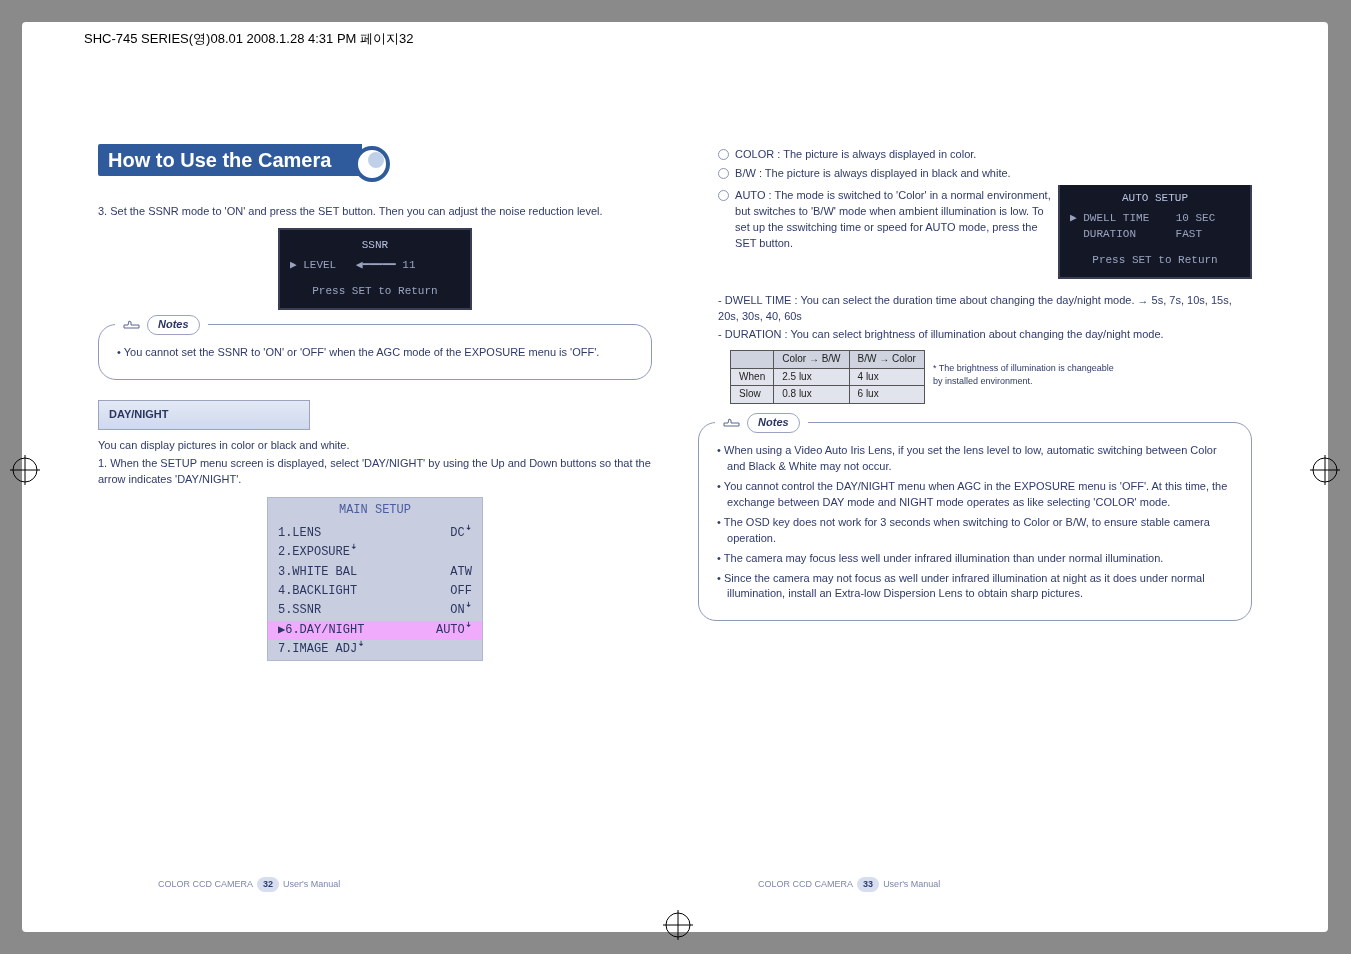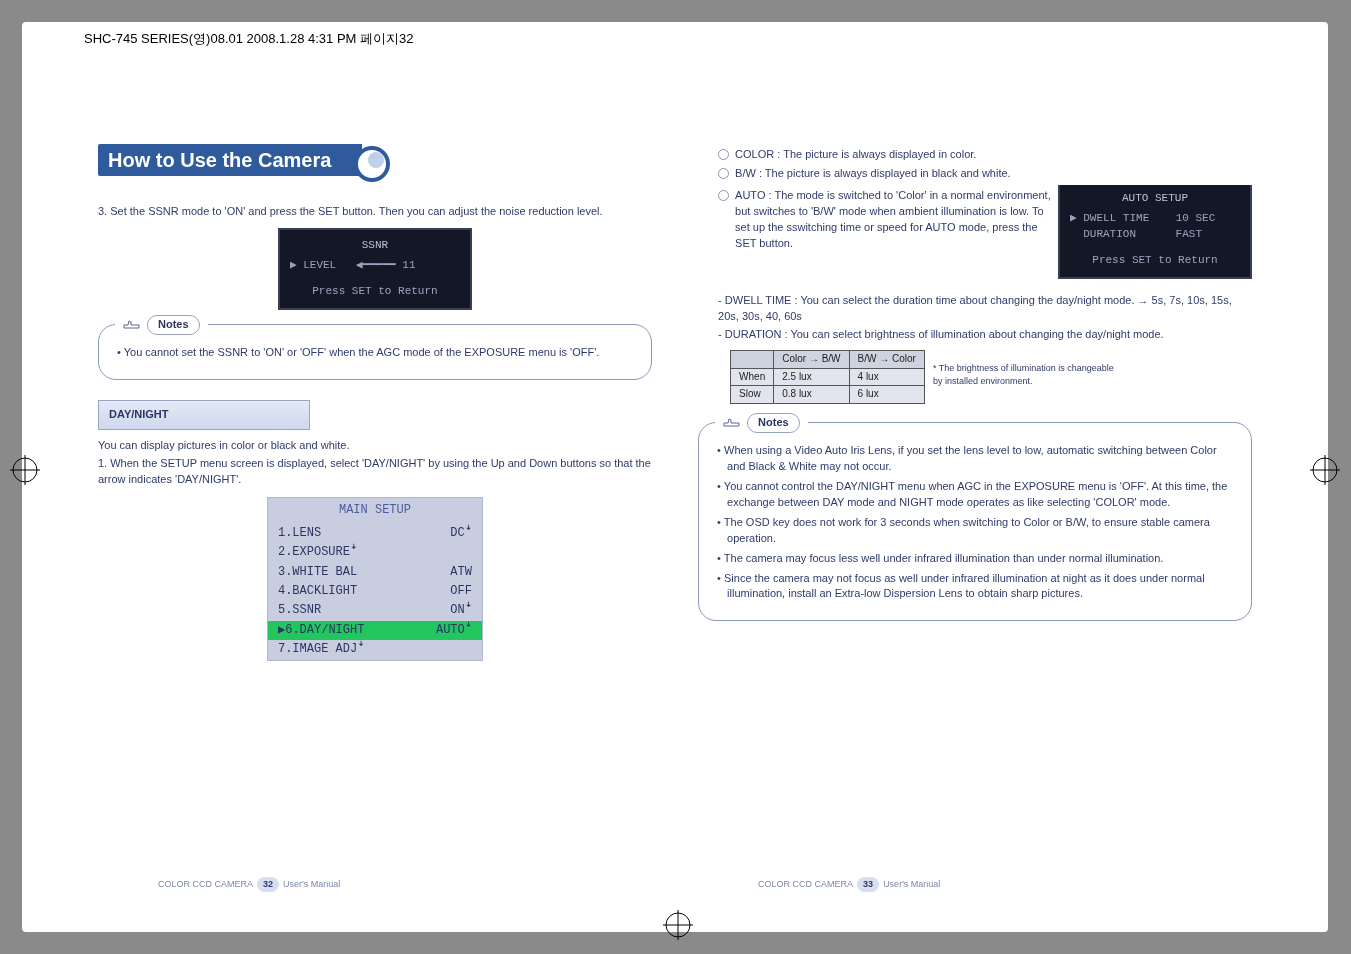--- a/index.html
+++ b/index.html
@@ -30,31 +30,31 @@
   .body p{margin:2px 0}
   
   .osd{background:#141826;color:#9aa4c0;font-family:"Courier New",monospace;font-size:11px;border:2px solid #3a3f56;padding:8px 10px;display:inline-block;}
   .osd .title{text-align:center;color:#b8c2e0;margin-bottom:4px}
   .osd .row{display:flex;gap:6px;white-space:pre}
   .osd .footer{text-align:center;margin-top:10px;color:#9aa4c0}
   
   .notesbox{border:1px solid #8d99b8;border-radius:18px;padding:16px 18px 14px 18px;position:relative;margin-top:14px;color:#2f3a6a}
   .notesbox .tag{position:absolute;left:16px;top:-10px;background:#fff;padding:0 8px;display:flex;align-items:center;gap:6px}
   .notesbox .tag .hand{display:inline-block}
-  .notesbox .tag .lbl{border:1px solid #9aa4c0;border-radius:12px;padding:1px 10px;font-weight:bold;color:#2b3660}
+  .notesbox .tag .lbl{border:1px solid #9aa4c0;border-radius:12px;padding:1px 10px;font-style:italic;font-weight:bold;color:#2b3660}
   .notesbox ul{margin:0;padding:0;list-style:none}
   .notesbox li{margin:4px 0;padding-left:10px;text-indent:-10px}
   .notesbox li:before{content:"• ";color:#2f3a6a}
   
   .subhdr{background:linear-gradient(#e3e9f5,#cfd9ee);border:1px solid #9aa4c0;font-weight:bold;color:#2b3660;padding:6px 10px;margin:20px 0 8px 0;width:190px}
   
   .menutbl{background:#c8cee0;font-family:"Courier New",monospace;color:#2b3660;font-size:12px;border:1px solid #b0b8d0;width:214px;margin:10px auto 0}
   .menutbl .mtitle{text-align:center;color:#4c5ca0;padding:4px 4px}
   .menutbl .mrow{display:flex;justify-content:space-between;padding:1px 10px}
-  .menutbl .mrow.sel{background:#22c55e}
+  .menutbl .mrow.sel{background:#f0abfc}
   
   table.dt{border-collapse:collapse;margin:6px 0 4px 32px}
   table.dt td,table.dt th{border:1px solid #555;padding:1px 8px;font-size:10px;background:#e1e4ec;color:#222}
   table.dt th{background:#cfd3df;font-weight:normal}
   
   .cbul{display:flex;gap:6px;margin:3px 0 3px 20px}
   .cbul .dot{width:9px;height:9px;border:1px solid #8995b8;border-radius:50%;flex:none;margin-top:2px}
   
   .autosetup{margin-top:-4px;float:right}
   

